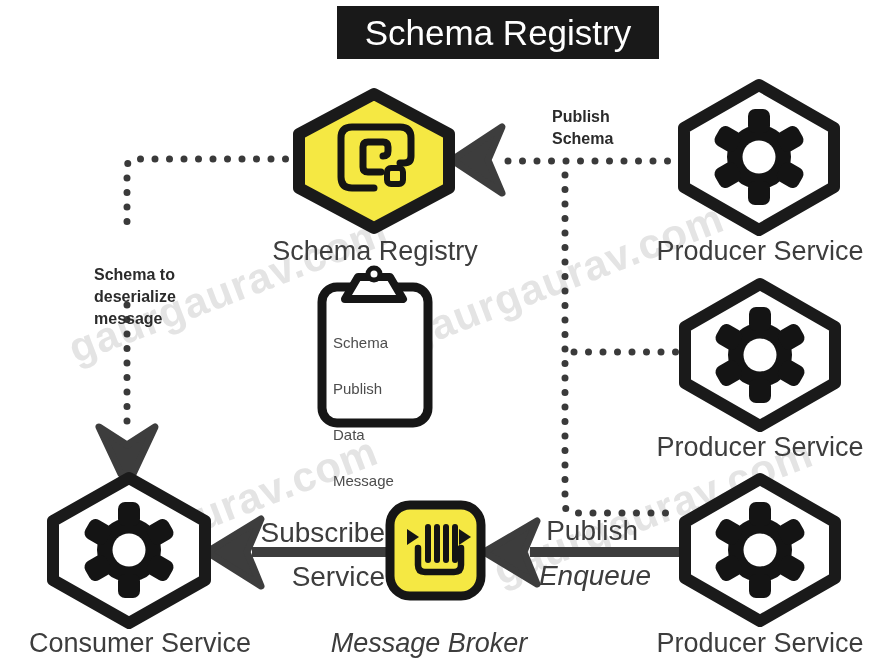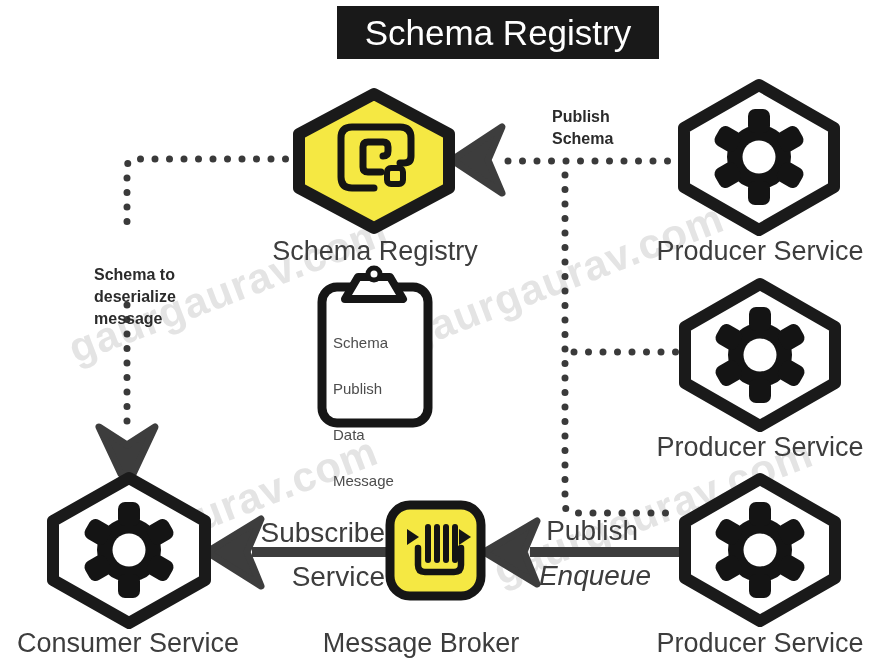--- a/index.html
+++ b/index.html
@@ -123,22 +123,22 @@
       <circle cx="374" cy="274" r="6" fill="#ffffff" stroke="#161616" stroke-width="5"></circle>
     </g>
   </svg>
 
   <div class="title">Schema Registry</div>
 
   <div class="txt node-label" style="left:263px;top:236px;width:224px;">Schema Registry</div>
   <div class="txt node-label" style="left:645px;top:236px;width:230px;">Producer Service</div>
   <div class="txt node-label" style="left:645px;top:432px;width:230px;">Producer Service</div>
   <div class="txt node-label" style="left:645px;top:628px;width:230px;">Producer Service</div>
-  <div class="txt node-label" style="left:5px;top:628px;width:246px;">Consumer Service</div>
-  <div class="txt node-label" style="left:308px;top:628px;width:226px;">Message Broker</div>
+  <div class="txt node-label" style="left:5px;top:628px;width:246px;text-align:right;">Consumer Service</div>
+  <div class="txt node-label" style="left:316px;top:628px;width:226px;font-style:italic;">Message Broker</div>
 
   <div class="txt small-bold" style="left:552px;top:106px;">Publish
 Schema</div>
   <div class="txt small-bold" style="left:94px;top:228px;margin-top:36px;">Schema to
 deserialize
 message</div>
 
   <div class="txt edge-label" style="left:255px;top:517px;width:130px;">Subscribe</div>
   <div class="txt edge-label" style="left:255px;top:561px;width:130px;">Service</div>
   <div class="txt edge-label" style="left:528px;top:515px;width:110px;">Publish</div>

